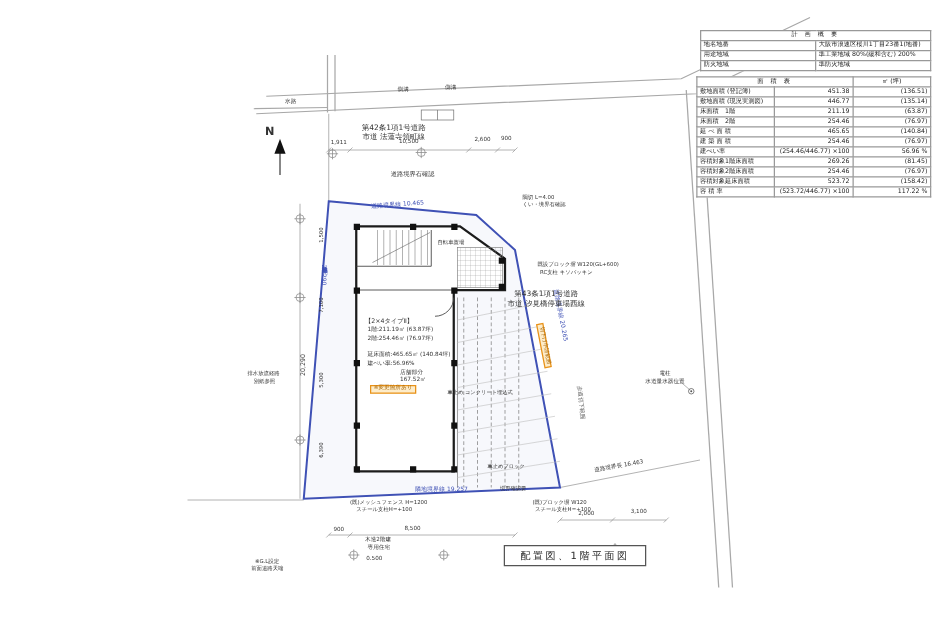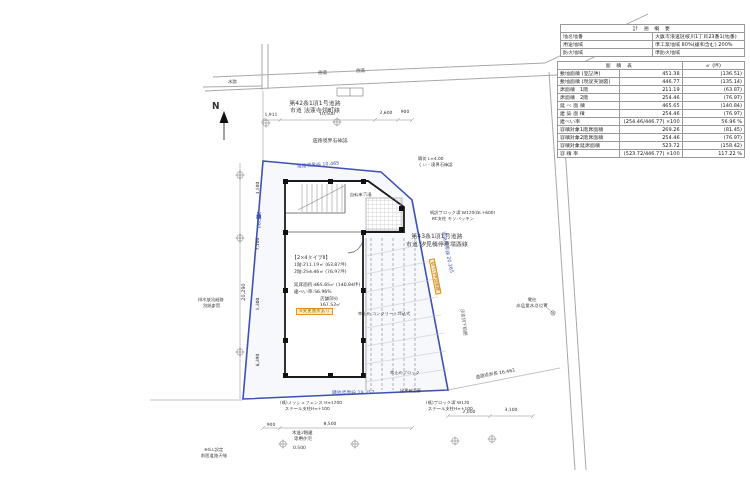--- a/index.html
+++ b/index.html
@@ -303,14 +303,17 @@
           <td class="p n">(158.42)</td>
         </tr>
         <tr>
           <td class="name">容 積 率</td>
           <td class="v n">(523.72/446.77) ×100</td>
           <td class="p n">117.22 %</td>
         </tr>
       </tbody>
   </table>
 
+  <div class="title-box">
+    <span>配置図、1階平面図</span>
+  </div>
 
 </div>
 
 </body></html>

